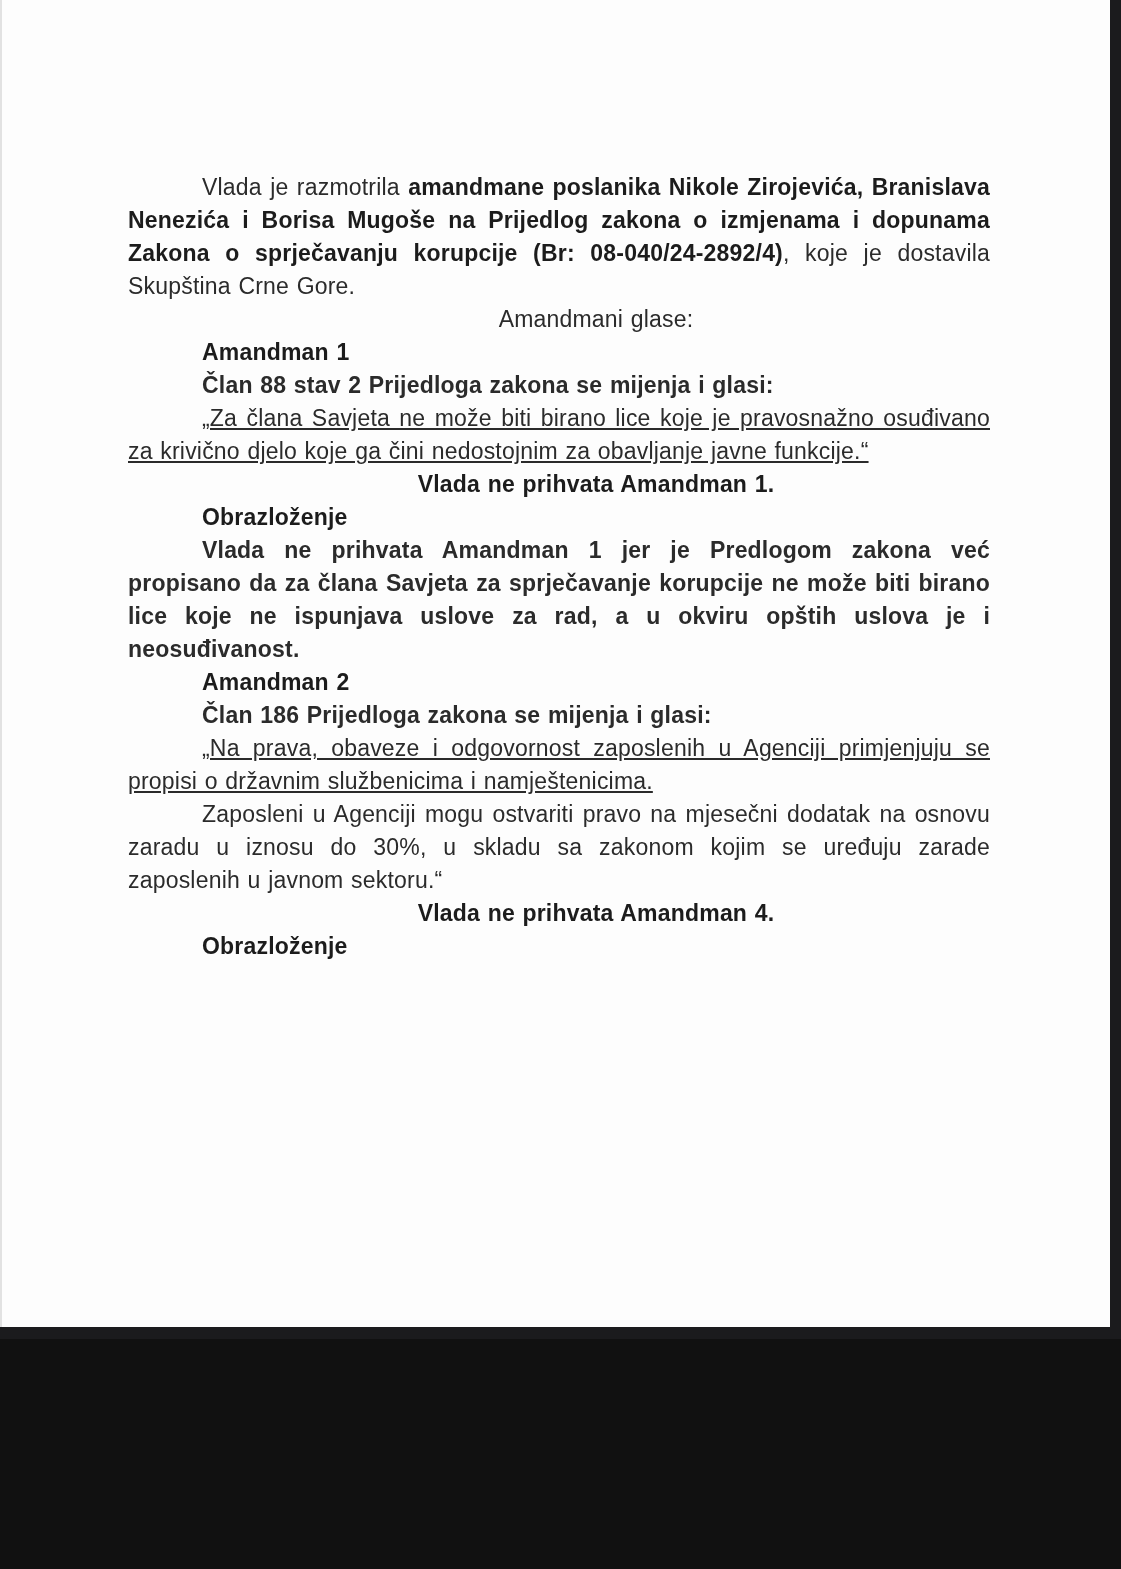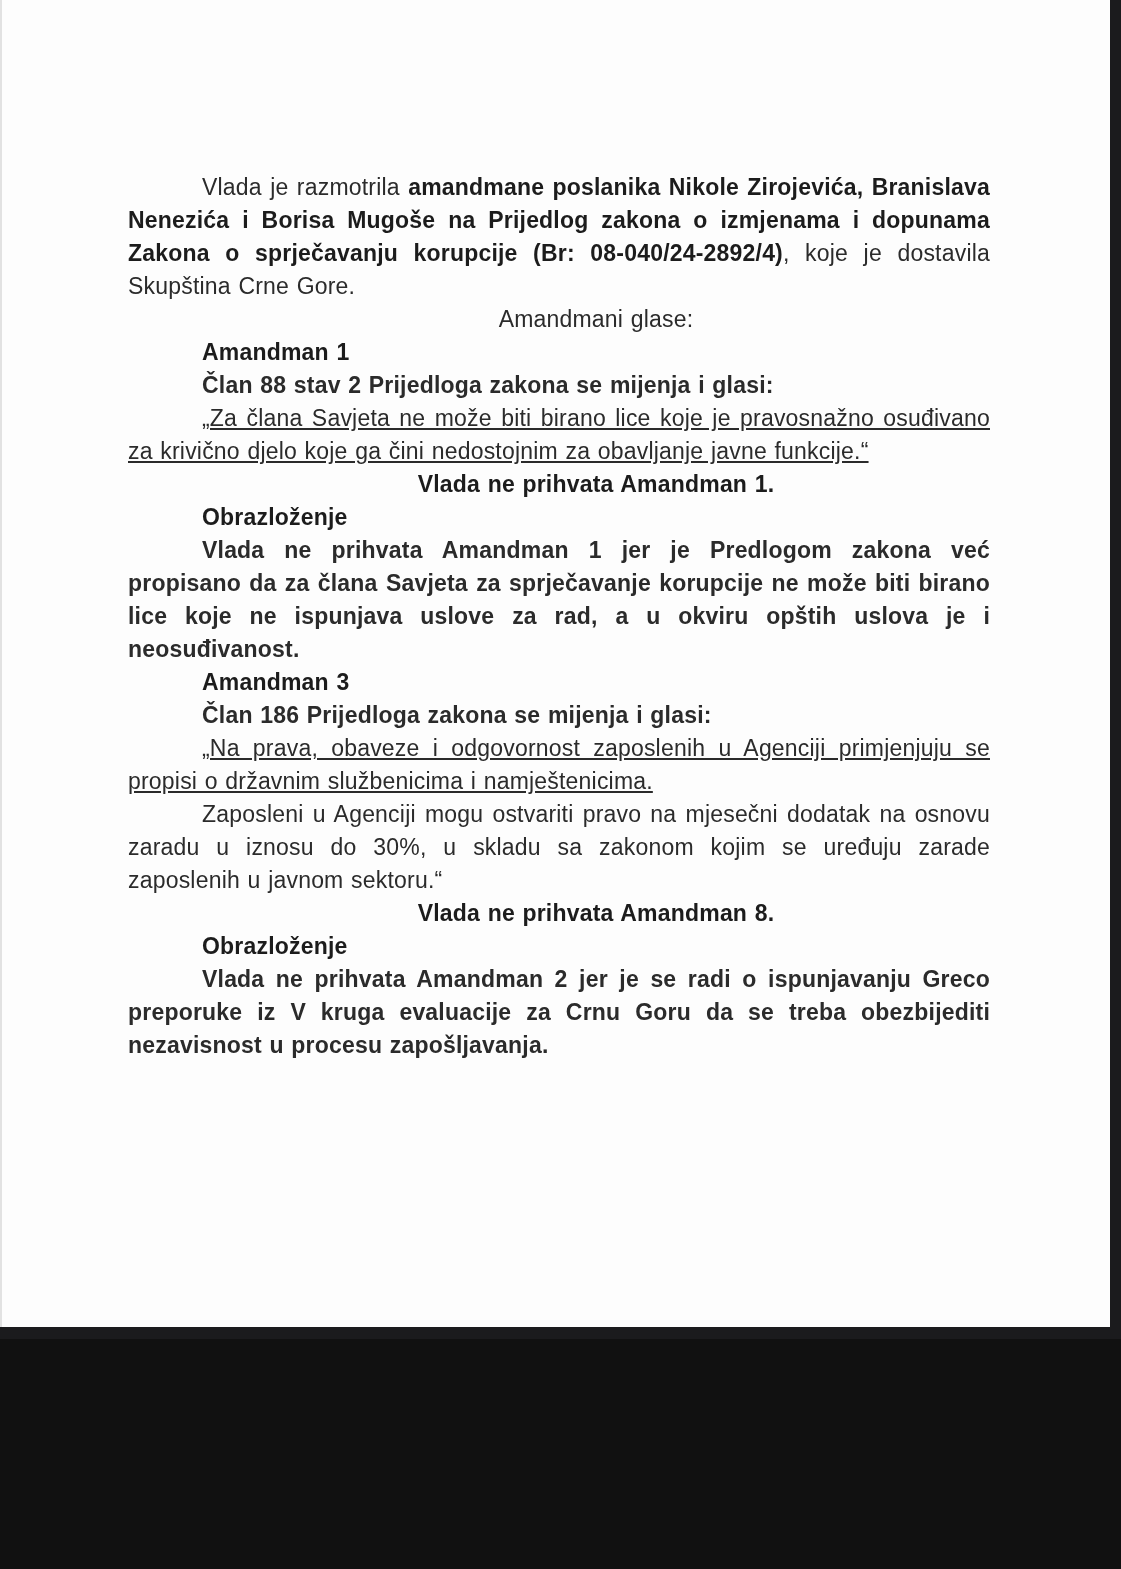--- a/index.html
+++ b/index.html
@@ -95,33 +95,32 @@
     <p class="mt-body">Član 88 stav 2 Prijedloga zakona se mijenja i glasi:</p>
 
     <p class="mt-quote">„Za člana Savjeta ne može biti birano lice koje je pravosnažno osuđivano za krivično djelo koje ga čini nedostojnim za obavljanje javne funkcije.“</p>
 
     <p class="decision mt-decision">Vlada ne prihvata Amandman 1.</p>
 
     <p class="section-heading mt-obraz">Obrazloženje</p>
 
     <p class="mt-body">Vlada ne prihvata Amandman 1 jer je Predlogom zakona već propisano da za člana Savjeta za sprječavanje korupcije ne može biti birano lice koje ne ispunjava uslove za rad, a u okviru opštih uslova je i neosuđivanost.</p>
 
-    <p class="section-heading mt-amand2">Amandman 3</p>
+    <p class="section-heading mt-amand2">Amandman 2</p>
 
     <p class="mt-body">Član 186 Prijedloga zakona se mijenja i glasi:</p>
 
     <p class="mt-quote">„Na prava, obaveze i odgovornost zaposlenih u Agenciji primjenjuju se propisi o državnim službenicima i namještenicima.</p>
 
     <p class="mt-quote2">Zaposleni u Agenciji mogu ostvariti pravo na mjesečni dodatak na osnovu zaradu u iznosu do 30%, u skladu sa zakonom kojim se uređuju zarade zaposlenih u javnom sektoru.“</p>
 
-    <p class="decision mt-decision">Vlada ne prihvata Amandman 8.</p>
+    <p class="decision mt-decision">Vlada ne prihvata Amandman 4.</p>
 
     <p class="section-heading mt-obraz">Obrazloženje</p>
 
-    <p class="mt-body">Vlada ne prihvata Amandman 2 jer je se radi o ispunjavanju Greco preporuke iz V kruga evaluacije za Crnu Goru da se treba obezbijediti nezavisnost u procesu zapošljavanja.</p>
 
   </div>
 
   <div class="edge-left"></div>
   <div class="edge-right"></div>
   <div class="edge-bottom"></div>
 
 </div>
 
 </body></html>

